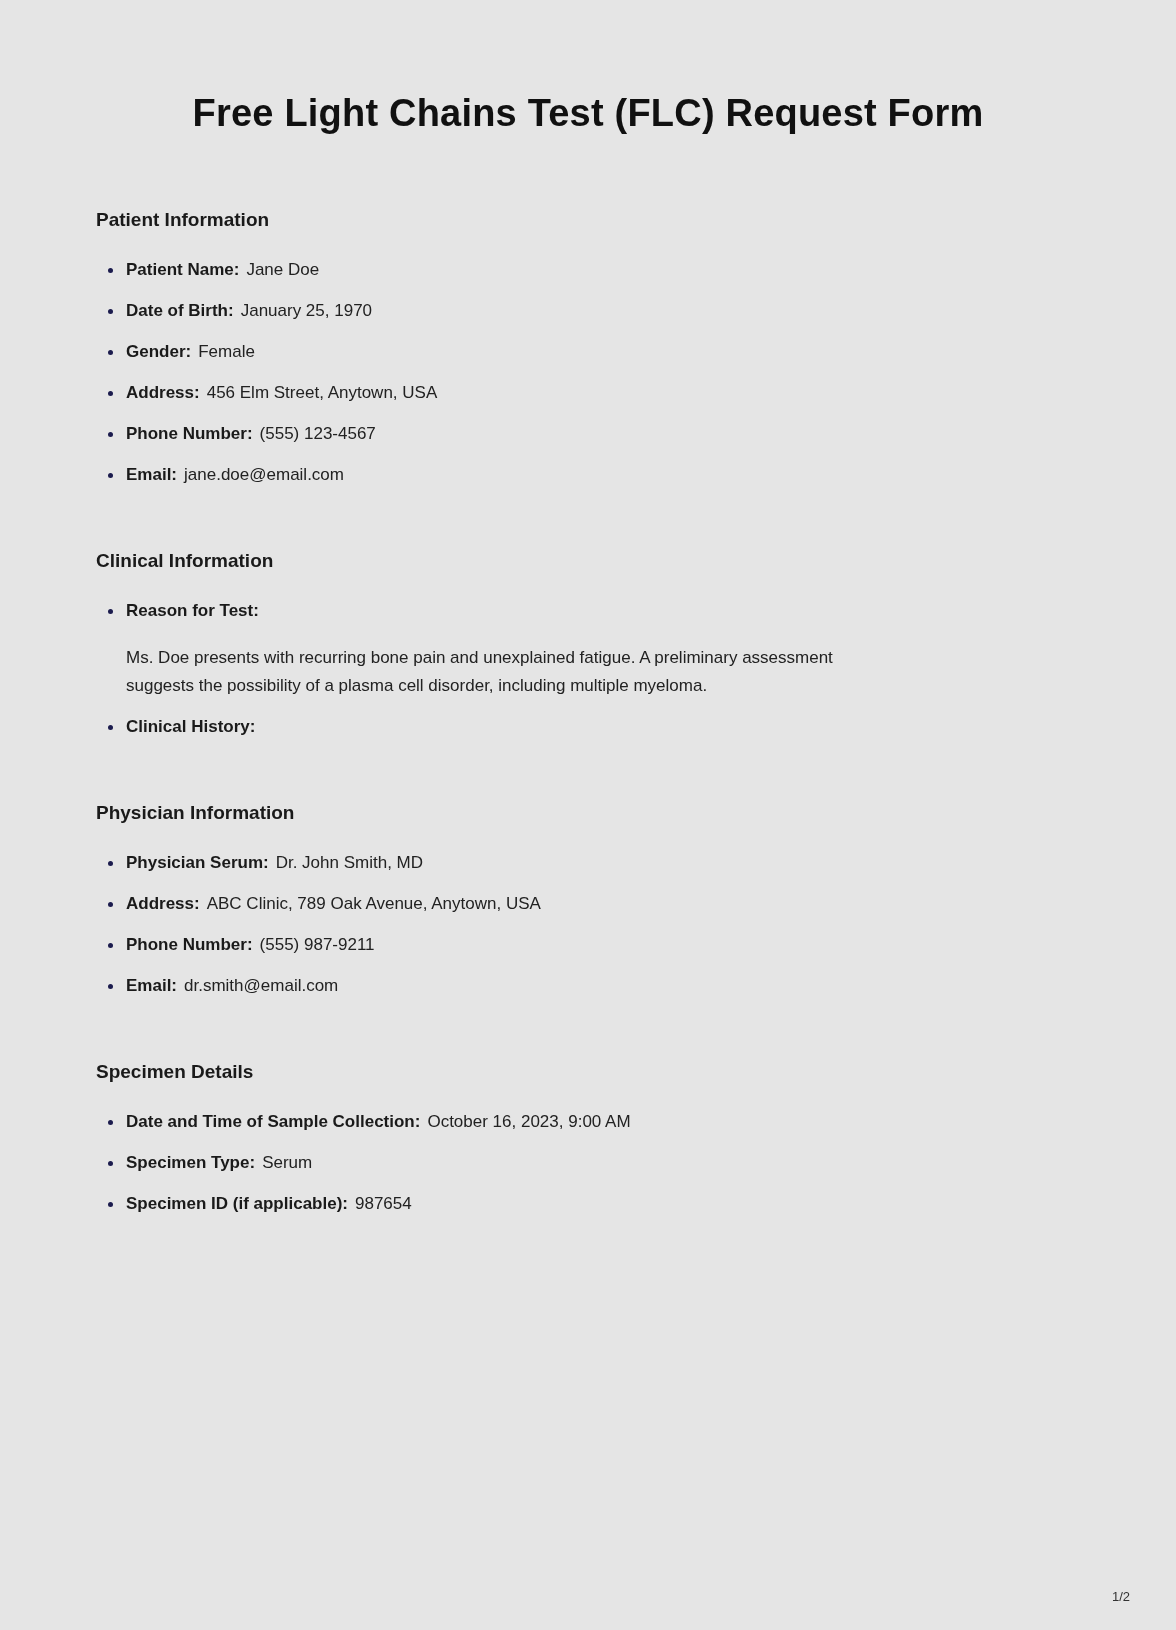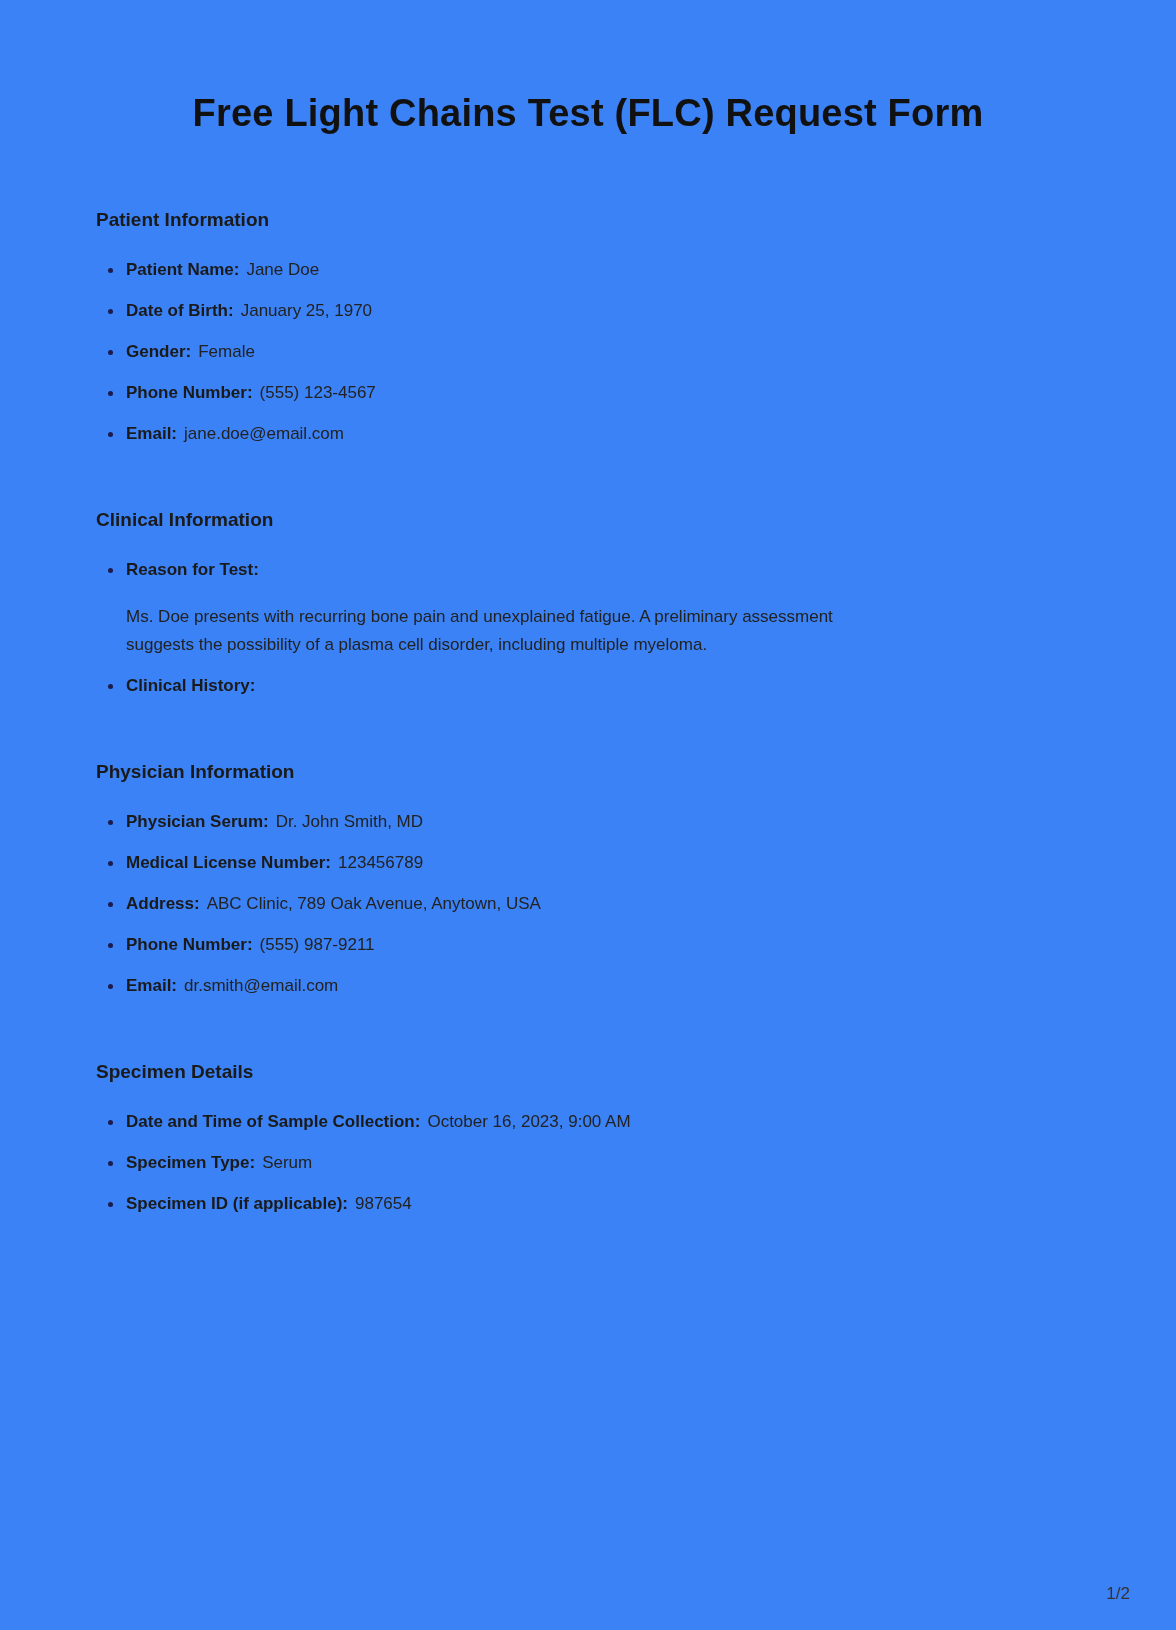--- a/index.html
+++ b/index.html
@@ -2,21 +2,21 @@
 <html><head>
 <meta charset="utf-8">
 <style>
   * { box-sizing: border-box; }
   html, body { margin: 0; padding: 0; background: #ffffff; }
   .page {
     position: relative;
     width: 1176px;
     height: 1630px;
     margin: 0 auto;
-    background: #3b82f6;
+    background: #e5e5e5;
     font-family: "Liberation Sans", "DejaVu Sans", sans-serif;
     color: #1c1c1c;
     overflow: hidden;
   }
   .doc-title {
     margin: 92px 0 0 0;
     text-align: center;
     font-size: 38px;
     line-height: 1.15;
     font-weight: bold;
@@ -62,53 +62,53 @@
     margin: 19px 0 9px 0;
     max-width: 757px;
     color: #222222;
     font-size: 17px;
     line-height: 28px;
   }
   .page-number {
     position: absolute;
     right: 46px;
     bottom: 26px;
-    font-size: 17px;
+    font-size: 13px;
     color: #333333;
   }
 </style>
 </head>
 <body>
 
 <div class="page">
   <h1 class="doc-title">Free Light Chains Test (FLC) Request Form</h1>
 
   <div class="sections">
       <section class="section">
     <h2 class="section-heading">Patient Information</h2>
     <ul class="section-list">
           <li class="item"><span class="bullet"></span><span class="item-label">Patient Name:</span><span class="item-value">Jane Doe</span></li>
           <li class="item"><span class="bullet"></span><span class="item-label">Date of Birth:</span><span class="item-value">January 25, 1970</span></li>
           <li class="item"><span class="bullet"></span><span class="item-label">Gender:</span><span class="item-value">Female</span></li>
+          <li class="item"><span class="bullet"></span><span class="item-label">Address:</span><span class="item-value">456 Elm Street, Anytown, USA</span></li>
           <li class="item"><span class="bullet"></span><span class="item-label">Phone Number:</span><span class="item-value">(555) 123-4567</span></li>
           <li class="item"><span class="bullet"></span><span class="item-label">Email:</span><span class="item-value">jane.doe@email.com</span></li>
         </ul>
   </section>
       <section class="section">
     <h2 class="section-heading">Clinical Information</h2>
     <ul class="section-list">
           <li class="item"><span class="bullet"></span><span class="item-label">Reason for Test:</span><p class="item-paragraph">Ms. Doe presents with recurring bone pain and unexplained fatigue. A preliminary assessment suggests the possibility of a plasma cell disorder, including multiple myeloma.</p></li>
           <li class="item"><span class="bullet"></span><span class="item-label">Clinical History:</span></li>
         </ul>
   </section>
       <section class="section">
     <h2 class="section-heading">Physician Information</h2>
     <ul class="section-list">
           <li class="item"><span class="bullet"></span><span class="item-label">Physician Serum:</span><span class="item-value">Dr. John Smith, MD</span></li>
-          <li class="item"><span class="bullet"></span><span class="item-label">Medical License Number:</span><span class="item-value">123456789</span></li>
           <li class="item"><span class="bullet"></span><span class="item-label">Address:</span><span class="item-value">ABC Clinic, 789 Oak Avenue, Anytown, USA</span></li>
           <li class="item"><span class="bullet"></span><span class="item-label">Phone Number:</span><span class="item-value">(555) 987-9211</span></li>
           <li class="item"><span class="bullet"></span><span class="item-label">Email:</span><span class="item-value">dr.smith@email.com</span></li>
         </ul>
   </section>
       <section class="section">
     <h2 class="section-heading">Specimen Details</h2>
     <ul class="section-list">
           <li class="item"><span class="bullet"></span><span class="item-label">Date and Time of Sample Collection:</span><span class="item-value">October 16, 2023, 9:00 AM</span></li>
           <li class="item"><span class="bullet"></span><span class="item-label">Specimen Type:</span><span class="item-value">Serum</span></li>

